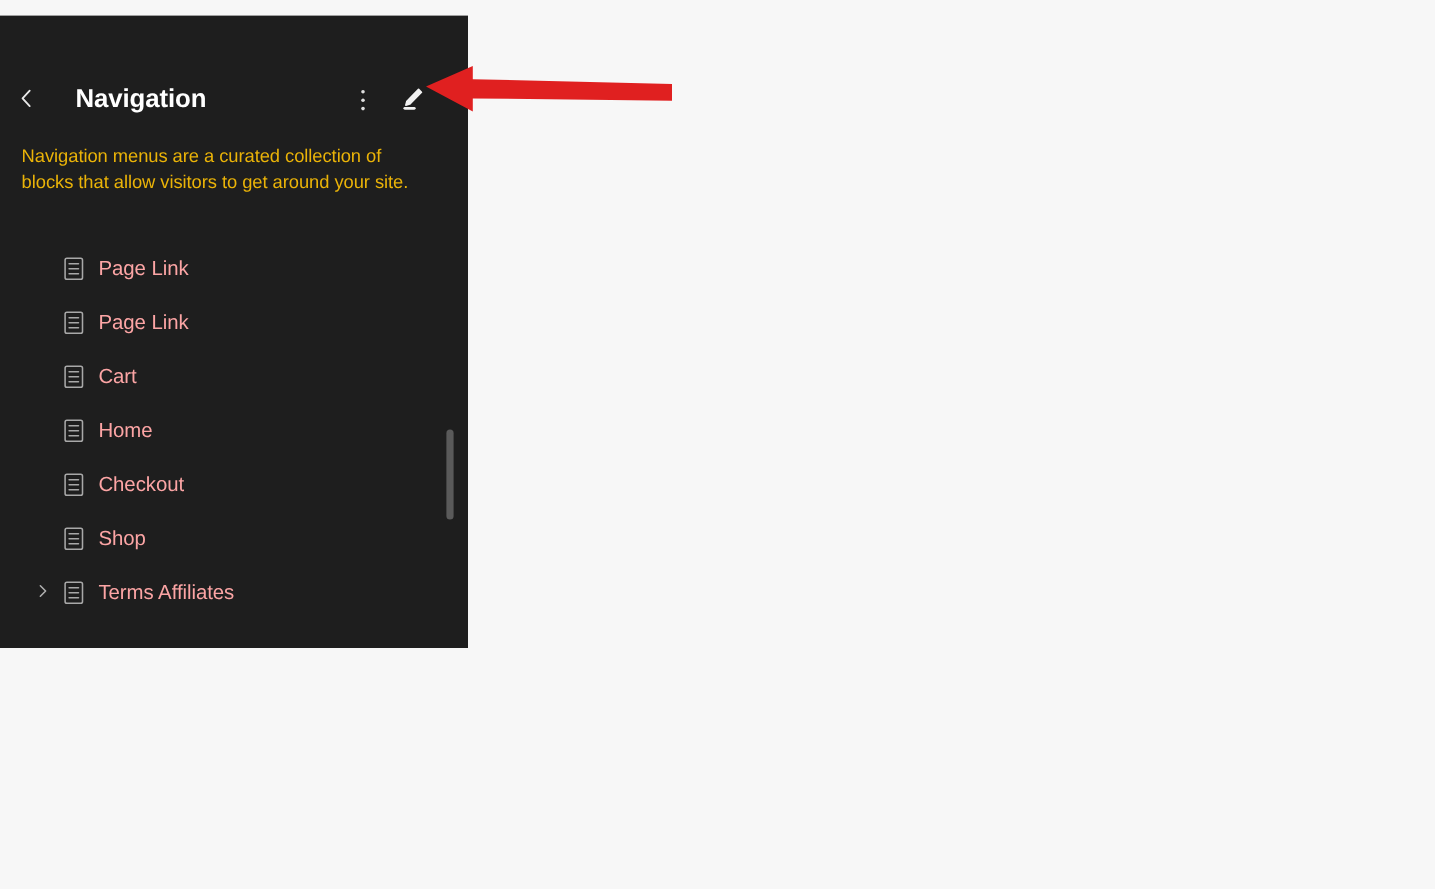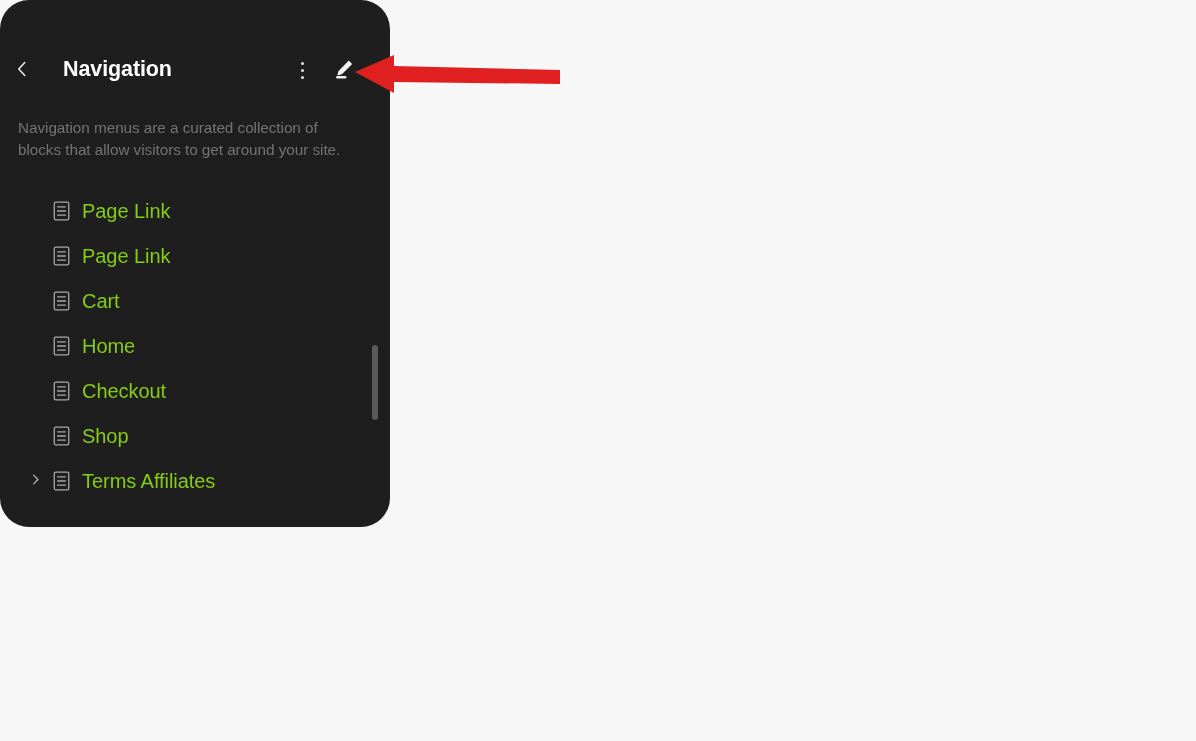--- a/index.html
+++ b/index.html
@@ -23,26 +23,25 @@
     top: 0;
     width: 806px;
     height: 741px;
     background: #f7f7f7;
   }
 
   
   #sidebar {
     position: absolute;
     left: 0;
-    top: 0;
+    top: 13px;
     width: 390px;
     height: 527px;
     background: #1e1e1e;
     overflow: hidden;
-    border-radius: 29px;
   }
 
   
   #panel-header {
     position: absolute;
     left: 0;
     top: 48px;
     width: 390px;
     height: 44px;
     display: flex;
@@ -156,22 +155,22 @@
     left: 51px;
     top: 50%;
     transform: translateY(-50%);
     width: 21px;
     height: 21px;
     display: block;
   }
   .item-label {
     position: absolute;
     left: 82px;
-    color: #84cc16;
-    font-size: 20px;
+    color: #fca5a5;
+    font-size: 17px;
     line-height: 1;
     letter-spacing: -0.05px;
     white-space: nowrap;
   }
 
   
   #list-scrollbar {
     position: absolute;
     left: 372px;
     top: 345px;
@@ -223,21 +222,21 @@
       <span>
         <svg width="24" height="24" viewBox="0 0 24 24" fill="none" stroke="#f2f2f2" stroke-width="2.1" stroke-linecap="round" stroke-linejoin="round">
           <path d="M16.8 4.5 L19.2 6.9 L9.4 16.7 L6.2 17.6 L7.1 14.4 Z" fill="#f2f2f2" stroke-width="1.4"></path>
           <line x1="5.4" y1="20.3" x2="13.2" y2="20.3" stroke-width="2.4"></line>
         </svg>
       </span>
     </button>
 
   </div>
 
-  <div id="panel-description" style="color: #737373; margin-top: 10px;">Navigation menus are a curated collection of blocks that allow visitors to get around your site.</div>
+  <div id="panel-description" style="color: #eab308;">Navigation menus are a curated collection of blocks that allow visitors to get around your site.</div>
 
   <div id="block-list">
       <div class="list-item">
         <svg class="doc-icon" viewBox="0 0 22 22" fill="none" stroke="#a8a8a8" stroke-width="1.35" stroke-linecap="round" stroke-linejoin="round">
           <rect x="3.4" y="1.8" width="15.2" height="18.4" rx="1.6"></rect>
           <line x1="6.9" y1="6.6" x2="15.1" y2="6.6"></line>
           <line x1="6.9" y1="11.0" x2="15.1" y2="11.0"></line>
           <line x1="6.9" y1="15.4" x2="15.1" y2="15.4"></line>
         </svg>
         <span class="item-label">Page Link</span>

